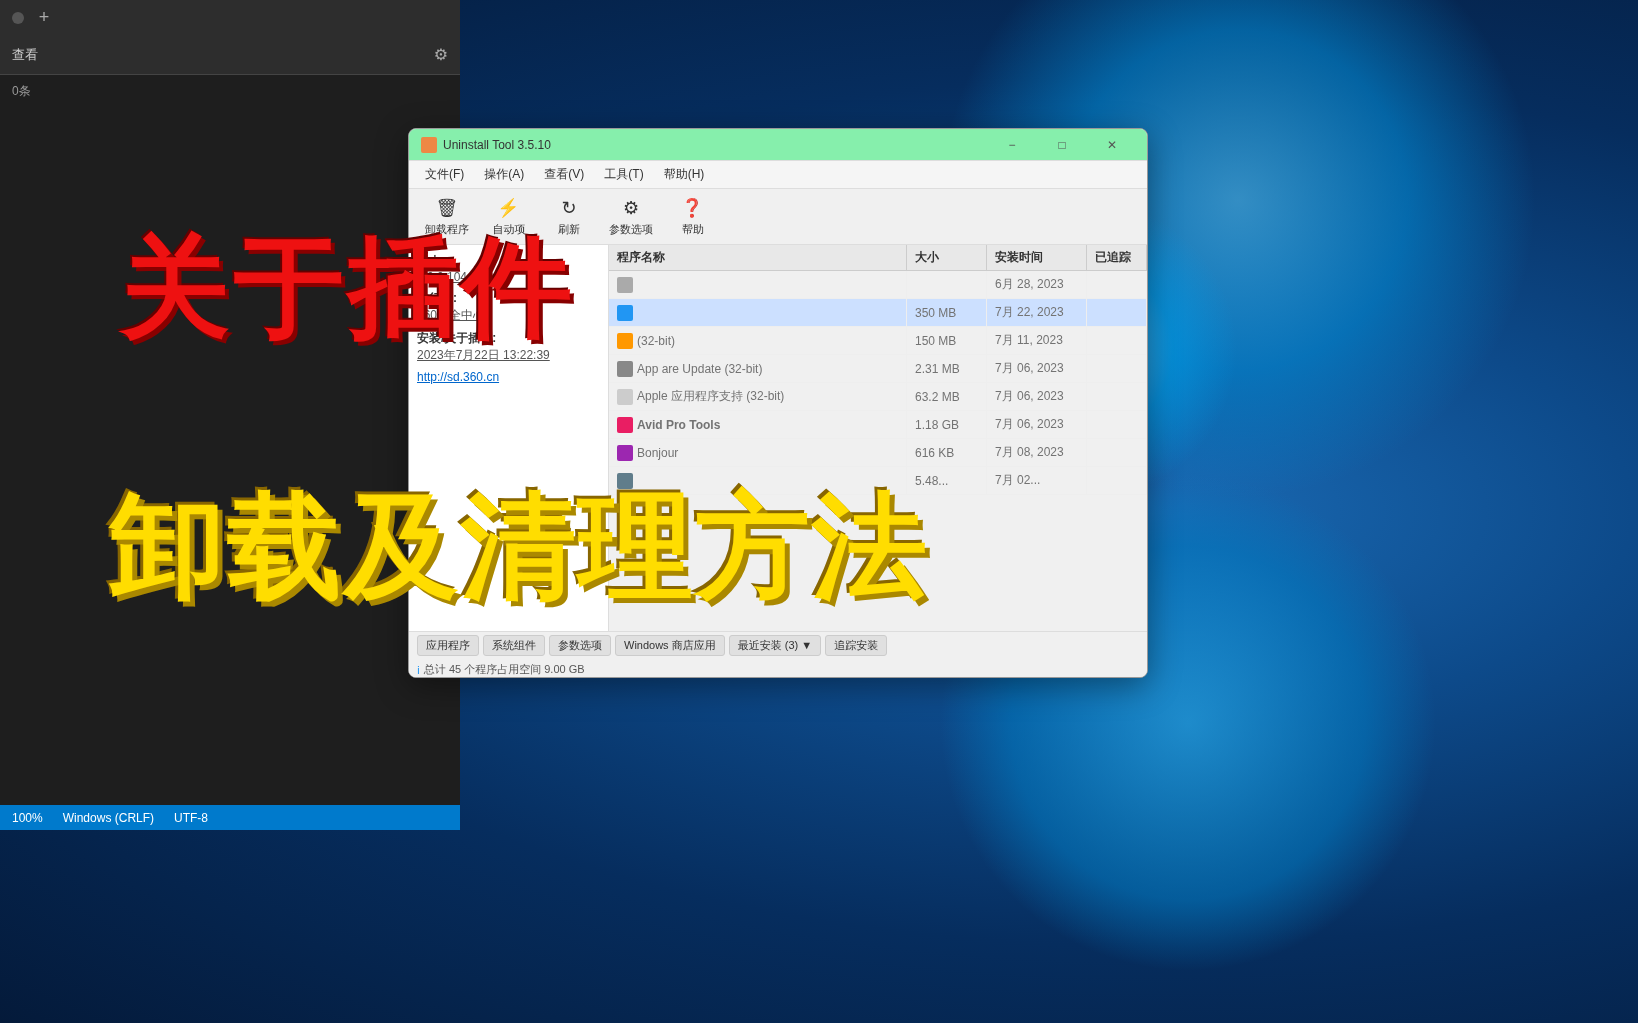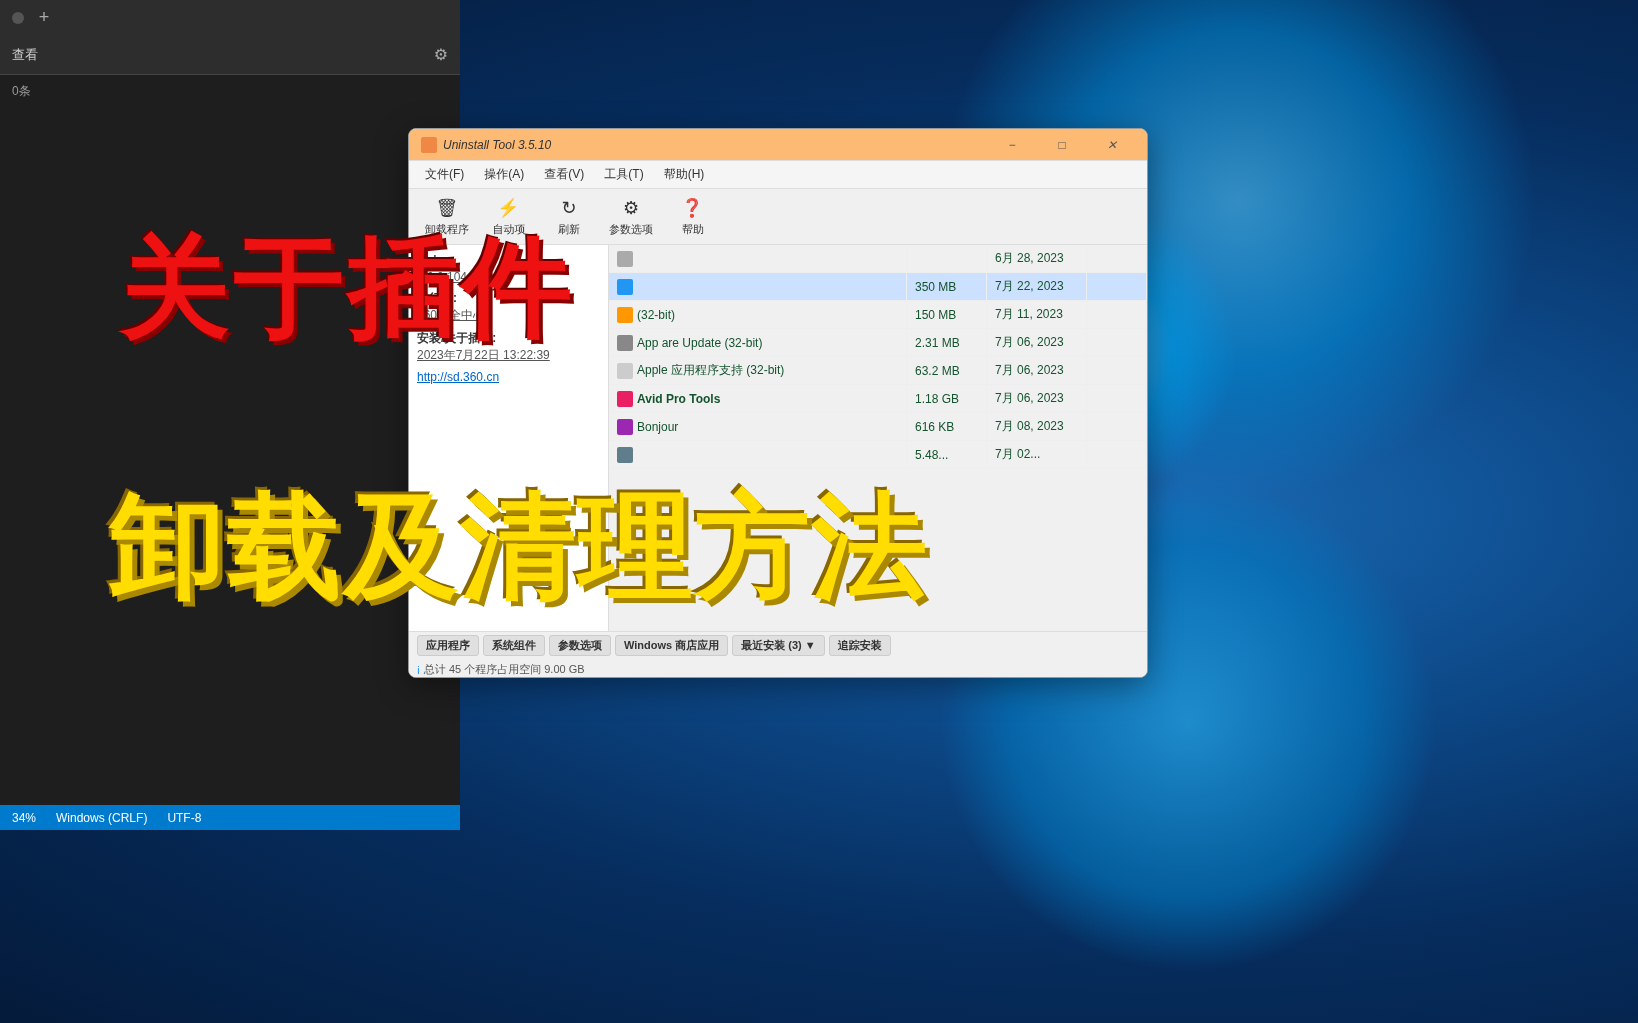--- a/index.html
+++ b/index.html
@@ -116,26 +116,25 @@
       width: 740px;
       height: 550px;
       background: #f0f0f0;
       border: 1px solid #999;
       border-radius: 8px;
       box-shadow: 0 8px 32px rgba(0,0,0,0.4);
       overflow: hidden;
     }
     .win-titlebar {
       height: 32px;
-      background: #fdba74;
+      background: #86efac;
       display: flex;
       align-items: center;
       padding: 0 12px;
       border-bottom: 1px solid #ddd;
-      font-style: italic;
     }
     .win-title-icon {
       width: 16px; height: 16px;
       background: #e84; border-radius: 2px;
       margin-right: 6px;
     }
     .win-title-text {
       font-size: 12px;
       color: #333;
       flex: 1;
@@ -250,21 +249,21 @@
     .table-row {
       display: grid;
       grid-template-columns: 1fr 80px 100px 60px;
       border-bottom: 1px solid #eee;
       font-size: 12px;
     }
     .table-row.selected { background: #cce0ff; }
     .td {
       padding: 5px 8px;
       border-right: 1px solid #eee;
-      color: #14532d;
+      color: #737373;
       overflow: hidden;
       text-overflow: ellipsis;
       white-space: nowrap;
       display: flex;
       align-items: center;
       gap: 4px;
     }
     .app-icon {
       width: 16px; height: 16px;
       border-radius: 2px;
@@ -281,21 +280,20 @@
       flex-direction: column;
       justify-content: center;
     }
     .status-tabs {
       display: flex;
       align-items: center;
       padding: 4px 8px;
       gap: 4px;
       font-size: 11px;
       flex-wrap: wrap;
-      font-weight: bold;
     }
     .status-tab {
       padding: 2px 8px;
       background: #e0e0e0;
       border: 1px solid #ccc;
       border-radius: 3px;
       cursor: pointer;
       color: #333;
       font-size: 11px;
       display: flex;
@@ -357,21 +355,21 @@
     <div class="tab-add">+</div>
   </div>
   <div class="left-panel-toolbar">
     <span class="toolbar-text">查看</span>
     <span class="gear-icon">⚙</span>
   </div>
   <div class="left-panel-content">
     <span class="count-badge">0条</span>
   </div>
   <div class="left-panel-statusbar">
-    <span>34%</span>
+    <span>100%</span>
     <span>Windows (CRLF)</span>
     <span>UTF-8</span>
   </div>
 </div>
 
 <div class="uninstall-window">
 
   <div class="win-titlebar">
     <div class="win-title-icon"></div>
     <span class="win-title-text">Uninstall Tool 3.5.10</span>
@@ -427,20 +425,26 @@
       <div class="detail-row">
         <span class="detail-label">安装/关于插件:</span>
         <span class="detail-value">2023年7月22日 13:22:39</span>
       </div>
       <div class="detail-row">
         <span class="detail-link detail-value">http://sd.360.cn</span>
       </div>
     </div>
 
     <div class="win-right-panel">
+      <div class="win-table-header">
+        <div class="th">程序名称</div>
+        <div class="th">大小</div>
+        <div class="th">安装时间</div>
+        <div class="th">已追踪</div>
+      </div>
       <div class="win-table-body">
 
         <div class="table-row">
           <div class="td">
               <div class="app-icon" style="background:#aaa;"></div>
             </div>
           <div class="td"></div>
           <div class="td">6月 28, 2023</div>
           <div class="td"></div>
         </div>

